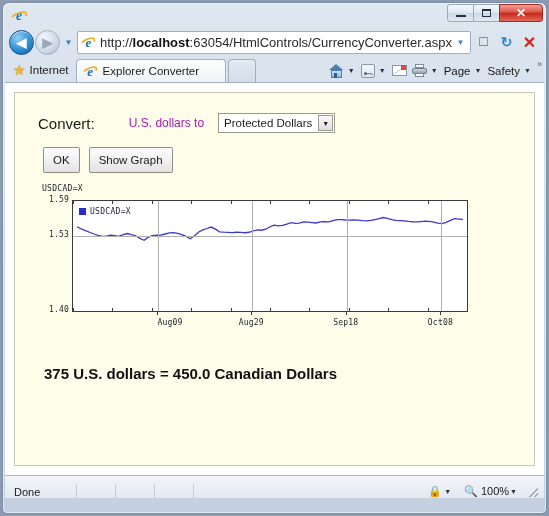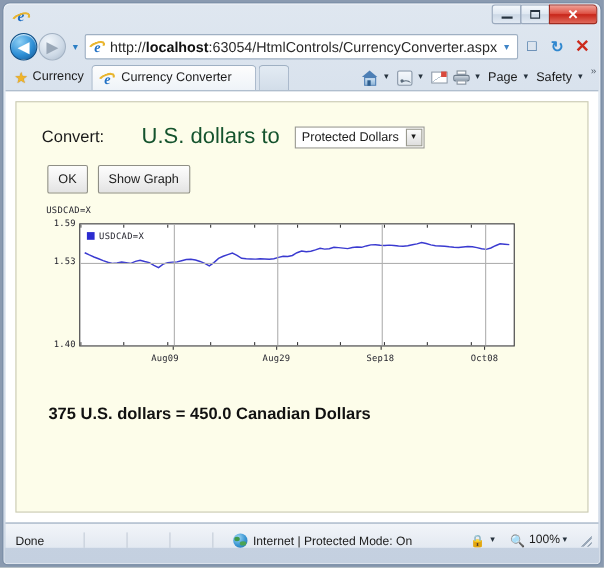--- a/index.html
+++ b/index.html
@@ -366,22 +366,22 @@
     height: 18px;
     font-size: 11px;
     font-family: "Liberation Sans", sans-serif;
     padding: 1px 3px;
     border: 1px solid #9a9a8f;
     background: #ffffff;
     color: #1a1a1a;
     box-sizing: content-box;
   }
   #dollars-label {
-    font-size: 20px;
-    color: #14532d;
+    font-size: 12px;
+    color: #a21caf;
     margin: 0 14px 0 18px;
   }
   #currency-select {
     height: 20px;
     font-size: 11.5px;
     font-family: "Liberation Sans", sans-serif;
     border: 1px solid #9a9a8f;
     background: #ffffff;
     display: flex;
     align-items: center;
@@ -611,28 +611,28 @@
       <div id="addr-dropdown">▼</div>
     </div>
     <div class="addr-icon" id="compat-icon">☐</div>
     <div class="addr-icon" id="refresh-icon">↻</div>
     <div class="addr-icon" id="stop-icon">✕</div>
   </div>
 
   <div id="tabrow">
     <div id="favorites-button">
       <span id="star-icon">★</span>
-      <span>Currency</span>
+      <span>Internet</span>
     </div>
     <div class="tab active">
       <span class="tab-favicon">
         <span class="ie-e" style="font-size:13px;line-height:15px;">e</span>
         <span class="ie-swoosh" style="top:3px;width:16px;height:8px;"></span>
       </span>
-      <span>Currency Converter</span>
+      <span>Explorer Converter</span>
     </div>
     <div class="tab newtab"></div>
 
     <div id="toolbar-icons">
       <div class="tbicon">
         <span class="ico-home">
           <span class="roof"></span>
             <span class="body"></span>
             <span class="door"></span>
         </span>
@@ -716,21 +716,21 @@
             <div style="position: absolute; width: 1px; height: 3px; background: rgb(58, 58, 58); left: 275.8px; bottom: 0px;"></div>
             <div style="position: absolute; width: 1px; height: 3px; background: rgb(58, 58, 58); left: 315.2px; top: 0px;"></div>
             <div style="position: absolute; width: 1px; height: 3px; background: rgb(58, 58, 58); left: 315.2px; bottom: 0px;"></div>
             <div style="position: absolute; width: 1px; height: 3px; background: rgb(58, 58, 58); left: 354.6px; top: 0px;"></div>
             <div style="position: absolute; width: 1px; height: 3px; background: rgb(58, 58, 58); left: 354.6px; bottom: 0px;"></div>
             <div style="position: absolute; width: 1px; height: 3px; background: rgb(58, 58, 58); left: 394px; top: 0px;"></div>
             <div style="position: absolute; width: 1px; height: 3px; background: rgb(58, 58, 58); left: 394px; bottom: 0px;"></div>
           </div>
         <div id="xaxis">
             <div class="xtickmark" style="left: 84.7px; top: 0px;"></div>
-            <div class="xtick" style="left: 78px; top: 6px; text-align: right;">Aug09</div>
+            <div class="xtick" style="left: 98px; top: 6px; text-align: right;">Aug09</div>
             <div class="xtickmark" style="left: 179.3px; top: 0px;"></div>
             <div class="xtick" style="left: 179.3px; top: 6px;">Aug29</div>
             <div class="xtickmark" style="left: 273.8px; top: 0px;"></div>
             <div class="xtick" style="left: 273.8px; top: 6px;">Sep18</div>
             <div class="xtickmark" style="left: 368.4px; top: 0px;"></div>
             <div class="xtick" style="left: 368.4px; top: 6px;">Oct08</div>
           </div>
       </div>
 
       <div id="result-text">375 U.S. dollars = 450.0 Canadian Dollars</div>
@@ -740,24 +740,20 @@
 
   <div id="statusbar">
     <div id="status-text">Done</div>
     <div class="status-sep"></div>
       <div class="status-cell"></div>
     <div class="status-sep"></div>
       <div class="status-cell"></div>
     <div class="status-sep"></div>
       <div class="status-cell"></div>
     <div class="status-sep"></div>
-    <div id="zone-area">
-      <span id="globe-icon"></span>
-      <span>Internet | Protected Mode: On</span>
-    </div>
     <div id="status-right">
       <span id="privacy-icon">🔒</span>
       <span class="caret">▼</span>
       <div id="zoom-area">
         <span id="zoom-glass">🔍</span>
         <span id="zoom-value">100%</span>
       </div>
       <span class="caret">▼</span>
       <span id="resize-grip"></span>
     </div>

